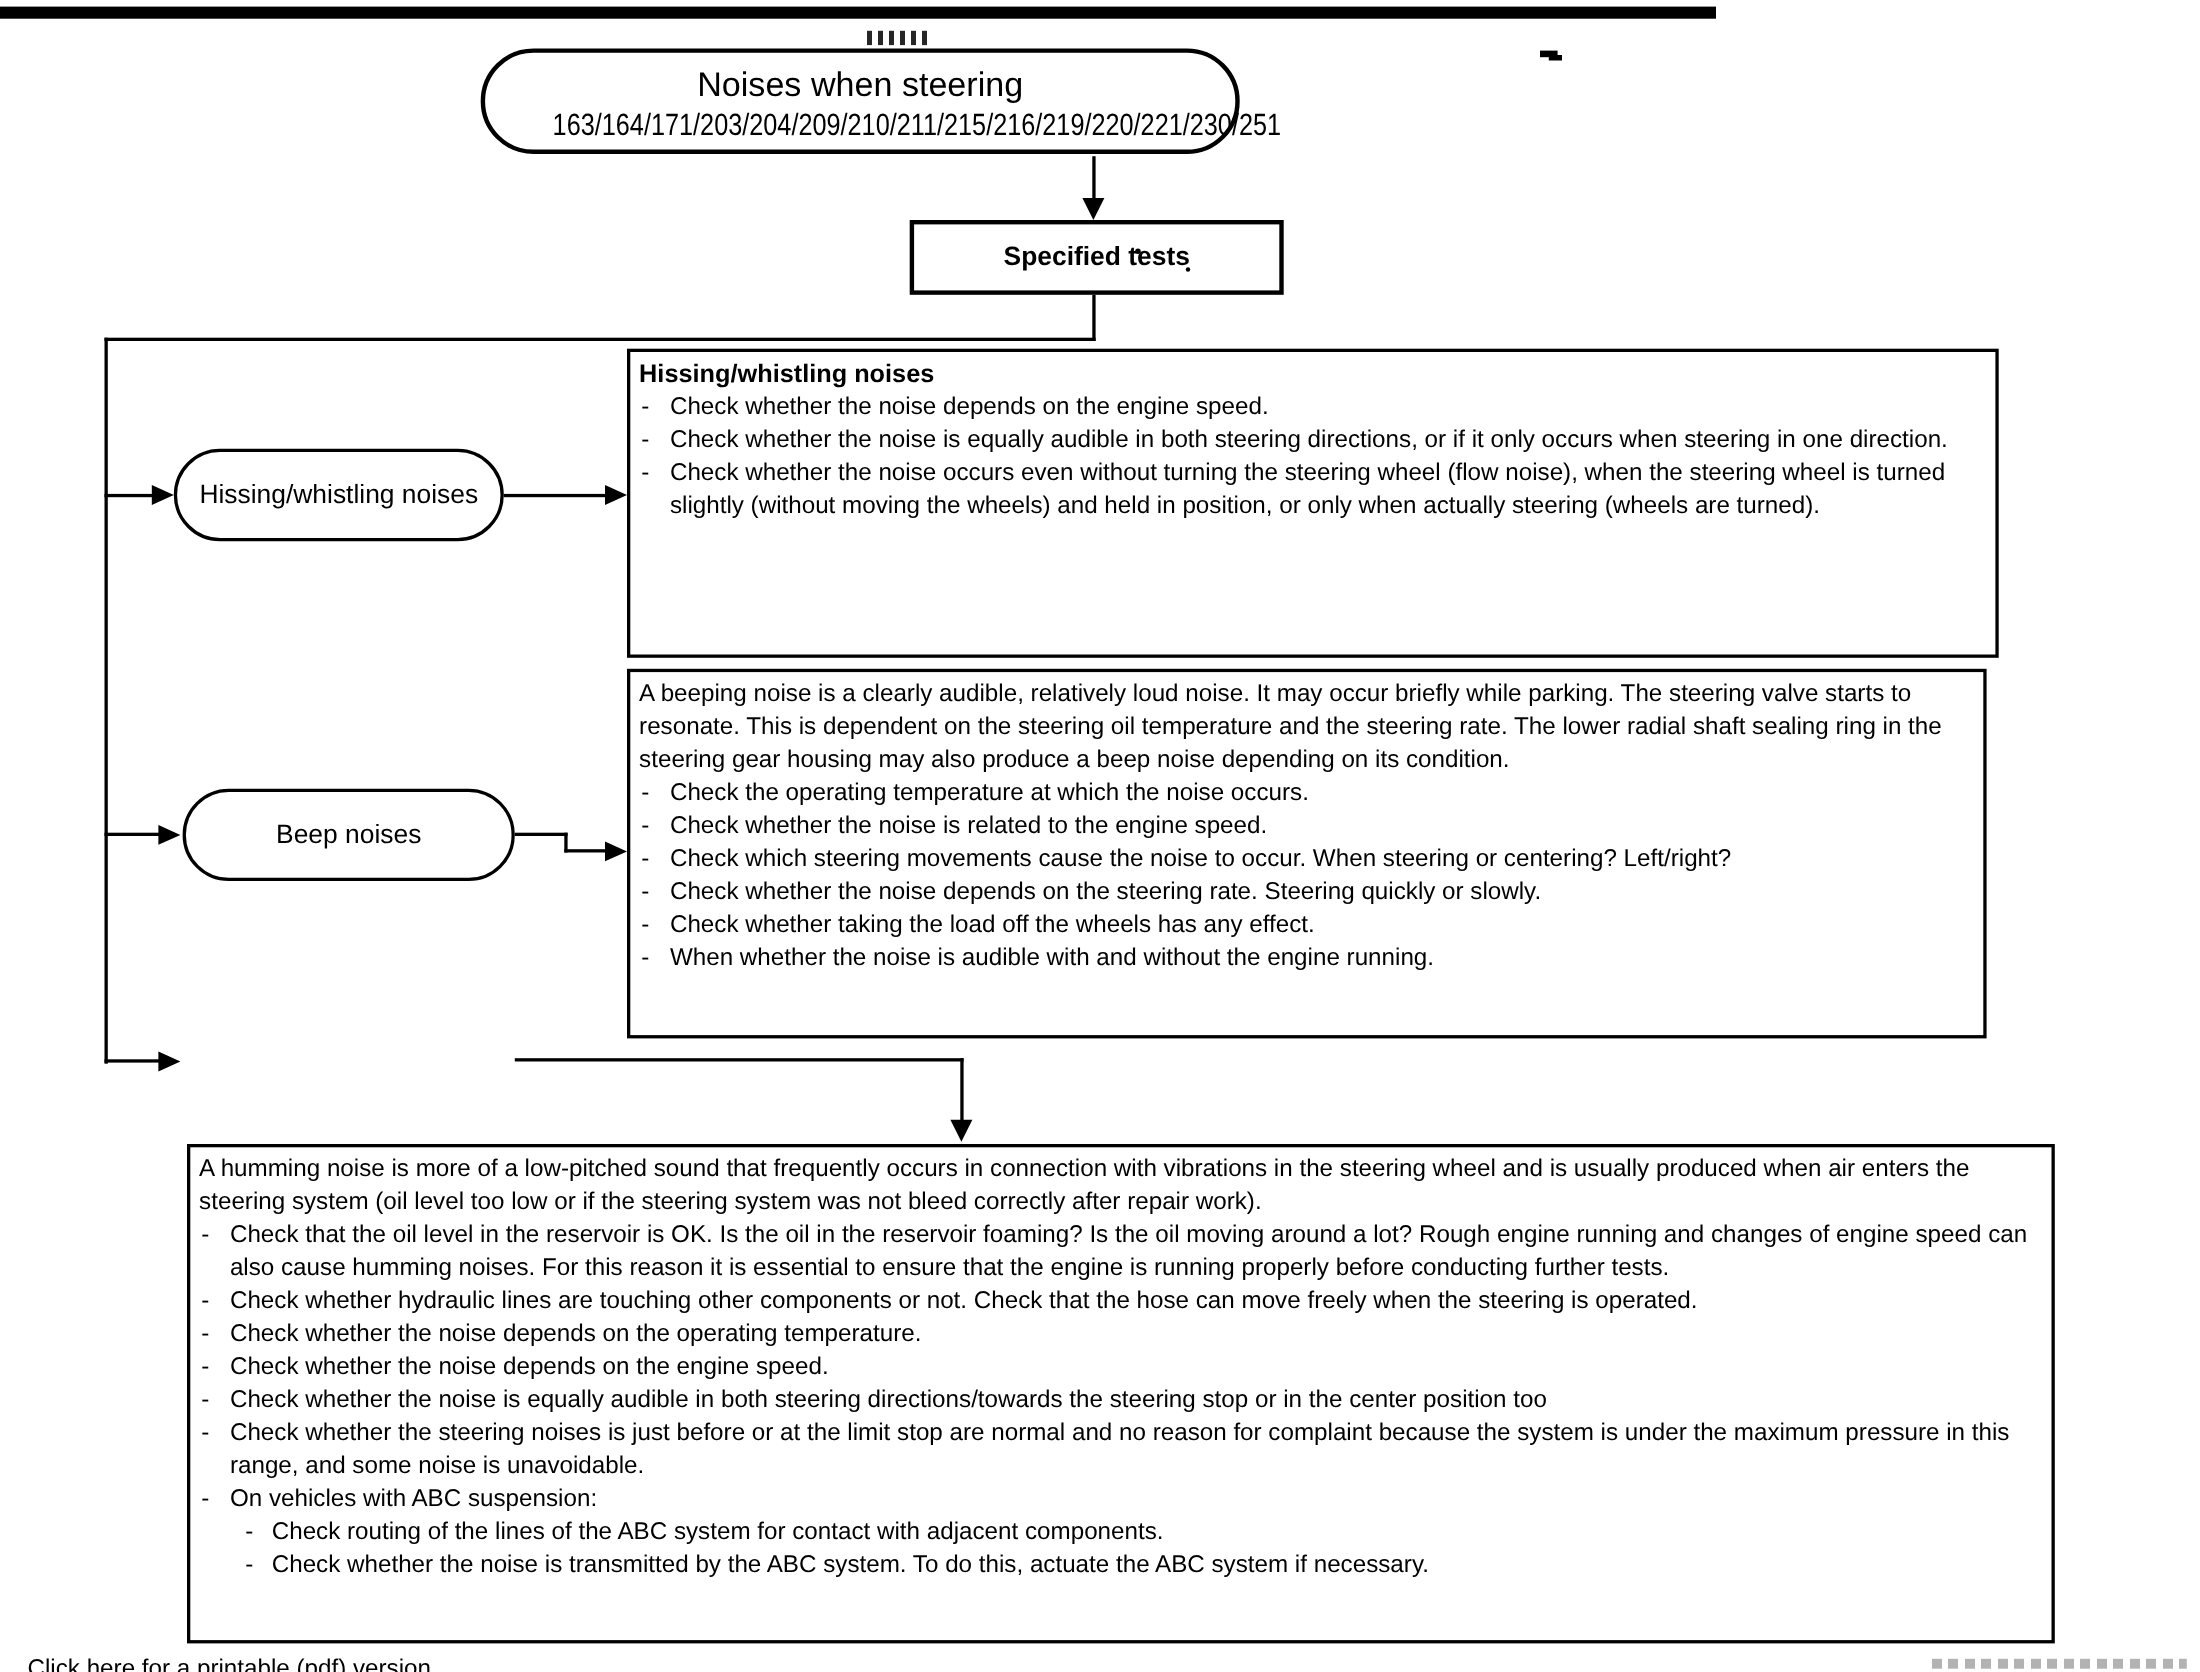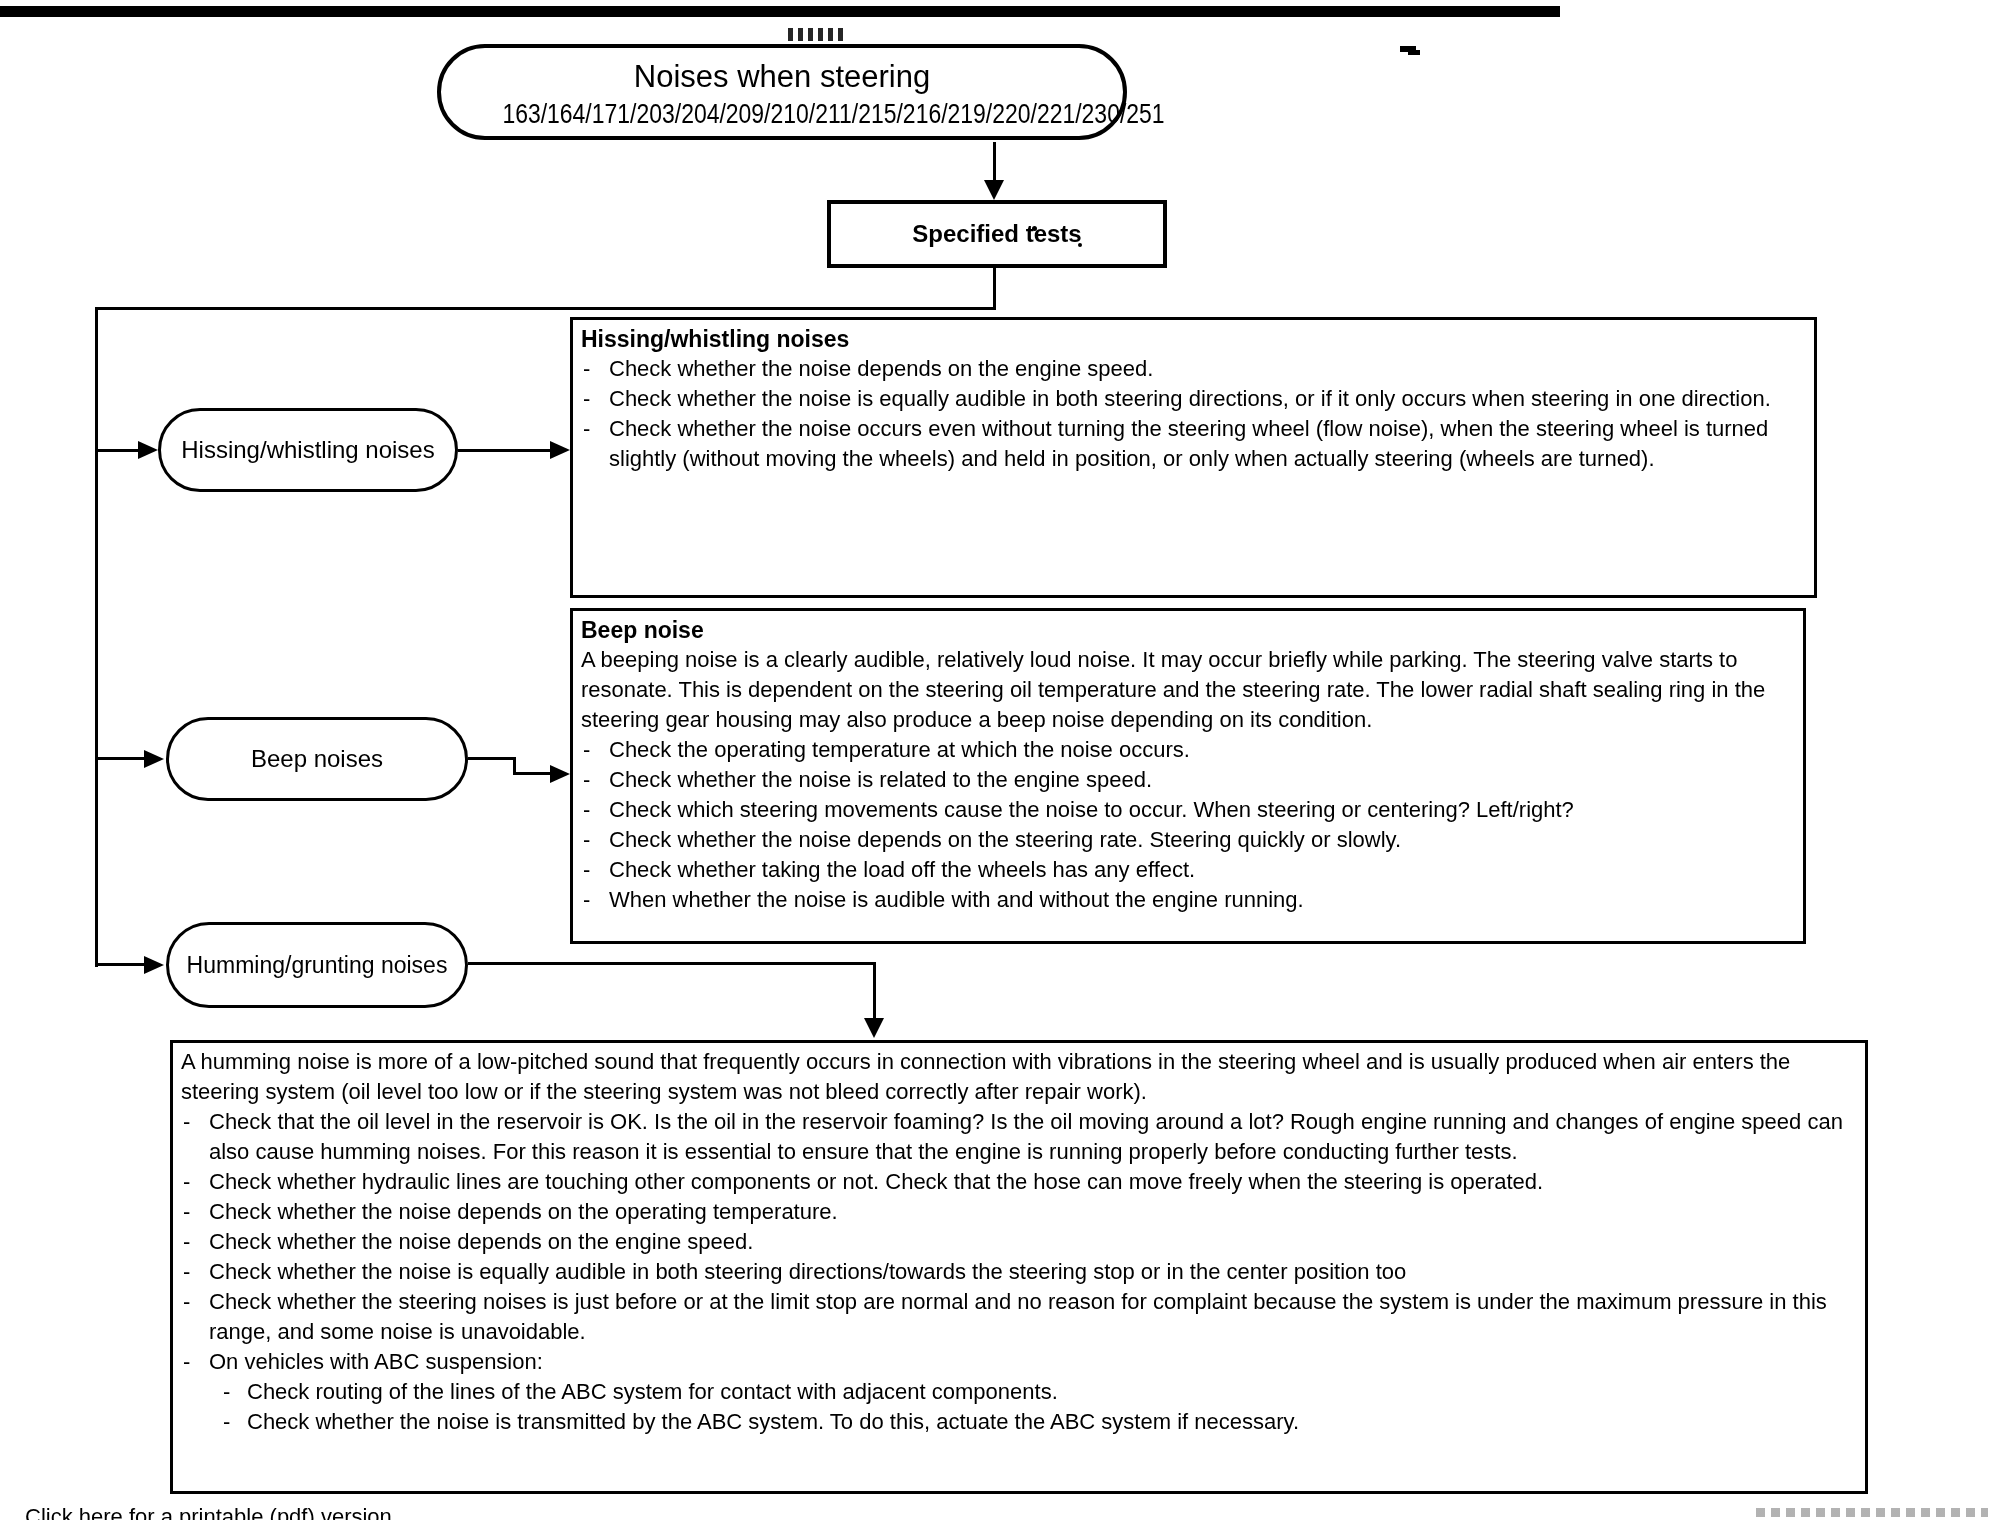--- a/index.html
+++ b/index.html
@@ -122,21 +122,20 @@
   <div class="oval oval-beep">
     <span>Beep noises</span>
   </div>
 
   <div class="ln" style="left:468px;top:757px;width:48px;height:3px;"></div>
   <div class="ln" style="left:513px;top:757px;width:3px;height:18px;"></div>
   <div class="ln" style="left:513px;top:772px;width:40px;height:3px;"></div>
   <div class="ah-r" style="left:550px;top:765px;"></div>
 
   <div class="tbox tbox-beep">
-    <div class="bhead">Beep noise</div>
     <div class="bintro">A beeping noise is a clearly audible, relatively loud noise. It may occur briefly while parking. The steering valve starts to resonate. This is dependent on the steering oil temperature and the steering rate. The lower radial shaft sealing ring in the steering gear housing may also produce a beep noise depending on its condition.</div>
     <div class="bullets">
         <div class="bullet level0">
           <span class="dash">-</span>
           <span class="btxt">Check the operating temperature at which the noise occurs.</span>
         </div>
         <div class="bullet level0">
           <span class="dash">-</span>
           <span class="btxt">Check whether the noise is related to the engine speed.</span>
         </div>
@@ -154,23 +153,20 @@
         </div>
         <div class="bullet level0">
           <span class="dash">-</span>
           <span class="btxt">When whether the noise is audible with and without the engine running.</span>
         </div>
       </div>
   </div>
 
   <div class="ln" style="left:95px;top:963px;width:50px;height:3px;"></div>
   <div class="ah-r" style="left:144px;top:956px;"></div>
-  <div class="oval oval-humming">
-    <span>Humming/grunting noises</span>
-  </div>
 
   <div class="ln" style="left:468px;top:962px;width:408px;height:3px;"></div>
   <div class="ln" style="left:873px;top:962px;width:3px;height:58px;"></div>
   <div class="ah-d" style="left:864px;top:1018px;"></div>
 
   <div class="tbox tbox-humming">
     <div class="bintro">A humming noise is more of a low-pitched sound that frequently occurs in connection with vibrations in the steering wheel and is usually produced when air enters the steering system (oil level too low or if the steering system was not bleed correctly after repair work).</div>
     <div class="bullets">
         <div class="bullet level0">
           <span class="dash">-</span>

